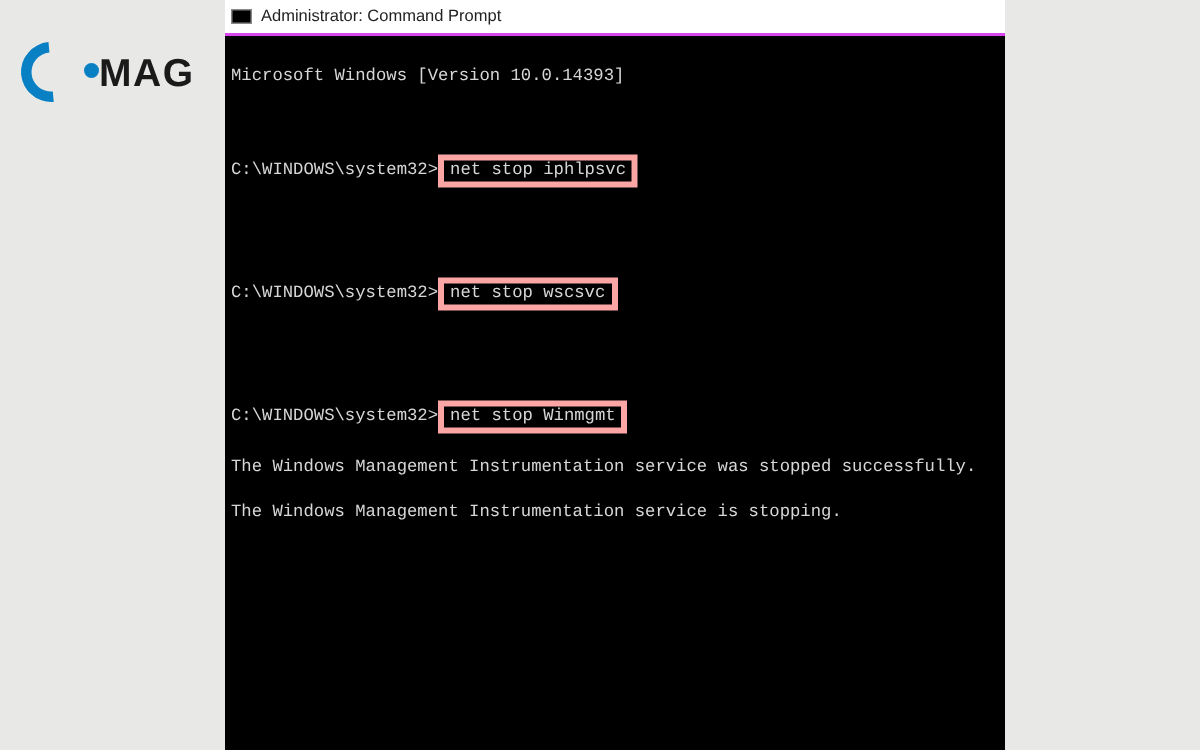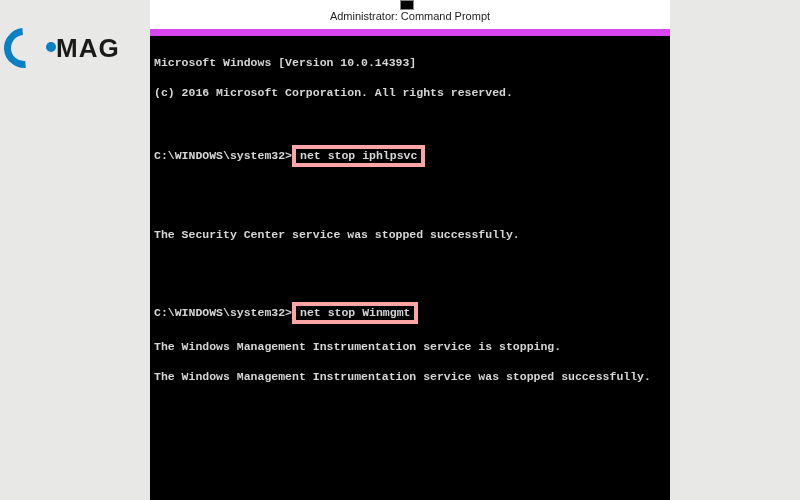--- a/index.html
+++ b/index.html
@@ -7,21 +7,21 @@
     width: 800px;
     height: 500px;
     background: #e8e9e6;
     font-family: Arial, sans-serif;
     position: relative;
     overflow: hidden;
   }
   .logo {
     position: absolute;
     top: 28px;
-    left: 4px;
+    left: 14px;
     display: flex;
     align-items: center;
     z-index: 10;
   }
   .logo-arc {
     width: 40px;
     height: 40px;
     border: 7px solid #0a80c4;
     border-radius: 50%;
     border-right-color: transparent;
@@ -47,26 +47,25 @@
   }
   .cmd-window {
     position: absolute;
     left: 150px;
     top: 0;
     width: 520px;
     background: #fff;
   }
   .titlebar {
     background: #fff;
-    height: 36px;
+    height: 24px;
     display: flex;
     align-items: center;
     padding: 0 4px;
-    border-bottom: 7px solid #d946ef;
-    flex-direction: column;
+    border-bottom: 2px solid #d946ef;
   }
   .titlebar-icon {
     width: 14px;
     height: 10px;
     background: #000;
     border: 1px solid #888;
     margin-right: 6px;
     display:inline-block;
   }
   .titlebar-text {
@@ -76,21 +75,21 @@
   .terminal {
     background: #000;
     color: #d6d6d6;
     font-family: "Consolas", "Courier New", monospace;
     font-size: 11.5px;
     line-height: 15px;
     padding: 4px 4px 10px 4px;
     min-height: 480px;
     white-space: pre;
   }
-  .line { display: block; white-space: pre; font-weight: bold; }
+  .line { display: block; white-space: pre; }
   .prompt-line { position: relative; }
   .hl {
     border: 4px solid #fca5a5;
     padding: 0 4px;
     display: inline-block;
     line-height: 14px;
   }
   .gap { display:block; height:15px; }
   .gap2 { display:block; height:30px; }
 </style>
@@ -105,29 +104,28 @@
   <div class="logo-text">MAG</div>
 </div>
 
 <div class="cmd-window">
   <div class="titlebar">
     <span class="titlebar-icon"></span>
     <span class="titlebar-text">Administrator: Command Prompt</span>
   </div>
   <div class="terminal">
 <span class="line">Microsoft Windows [Version 10.0.14393]</span>
-<span class="line">(c) 2016 Microsoft Corporation. All rights reserved.</span>
 <span class="gap"></span>
 <span class="line prompt-line"><span>C:\WINDOWS\system32&gt;</span><span class="hl">net stop iphlpsvc</span></span>
 <span class="gap2"></span>
-<span class="line">The Security Center service was stopped successfully.</span>
+<span class="line prompt-line"><span>C:\WINDOWS\system32&gt;</span><span class="hl">net stop wscsvc</span></span>
 <span class="gap2"></span>
 <span class="line prompt-line"><span>C:\WINDOWS\system32&gt;</span><span class="hl">net stop Winmgmt</span></span>
+<span class="line">The Windows Management Instrumentation service was stopped successfully.</span>
 <span class="line">The Windows Management Instrumentation service is stopping.</span>
-<span class="line">The Windows Management Instrumentation service was stopped successfully.</span>
 <span class="gap2"></span>
 
 
 
 
 
 
 
 
 

